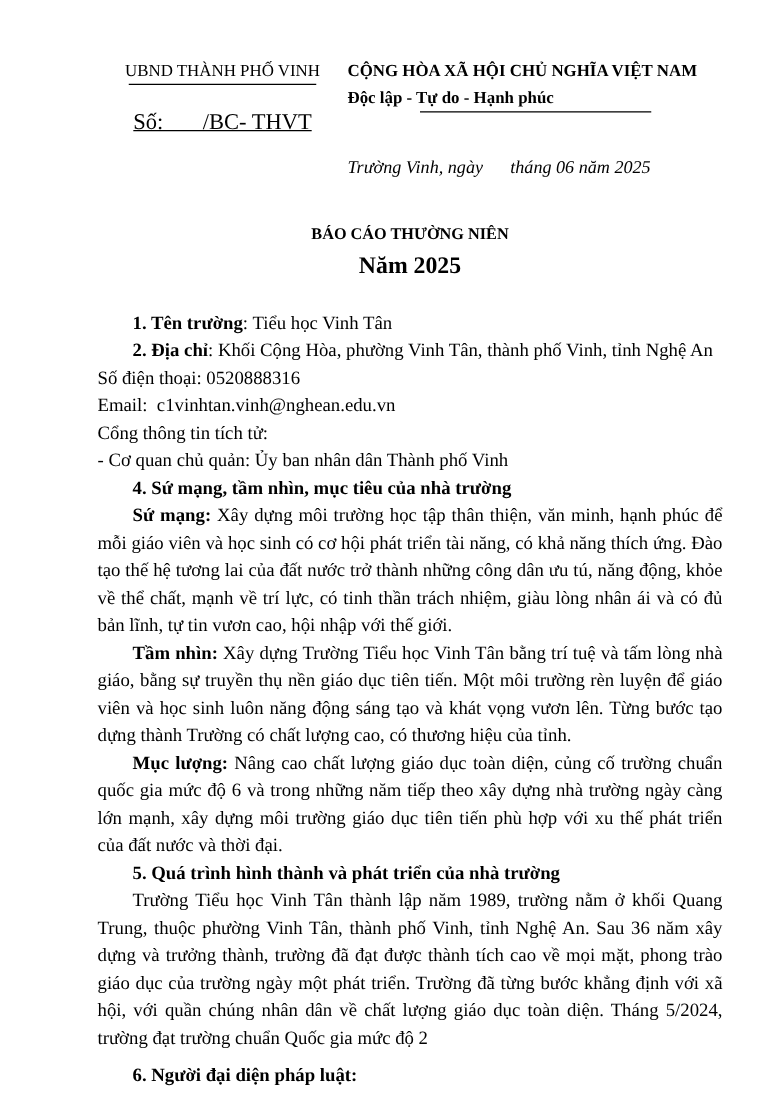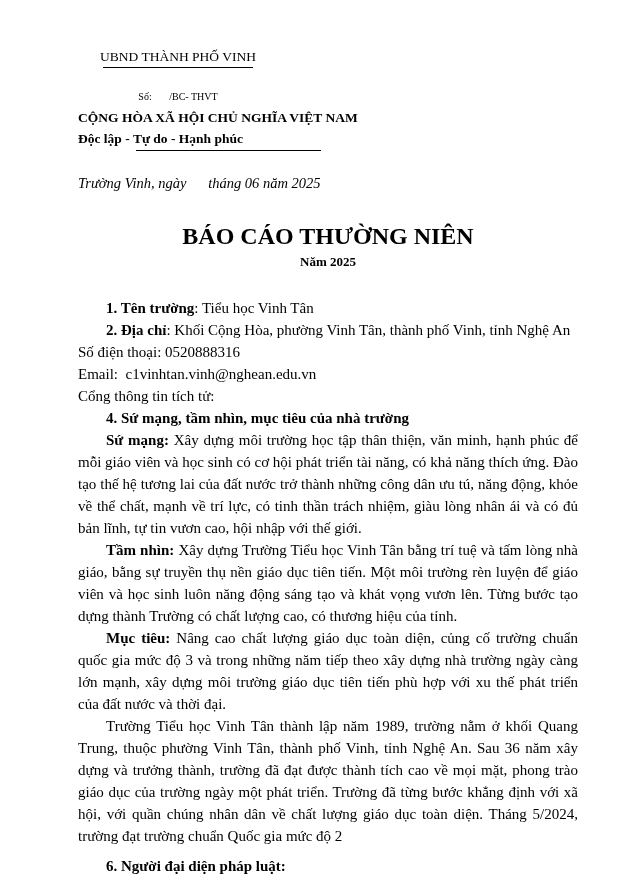--- a/index.html
+++ b/index.html
@@ -8,34 +8,34 @@
     position: relative;
     width: 626px;
     height: 887px;
     background: #ffffff;
     color: #000000;
     font-family: "Liberation Serif", "DejaVu Serif", serif;
     padding: 46px 48px 20px 78px;
     overflow: hidden;
   }
   
-  .hdr { display: flex; width: 100%; flex-direction: column; }
+  .hdr { display: flex; width: 100%; }
   .hdr-left  { width: 40%; text-align: center; }
   .hdr-right { width: 60%; text-align: left; }
   .hdr-line  { font-size: 13.5px; line-height: 21px; white-space: nowrap; }
   .hdr-line.bold { font-weight: bold; }
   .rule { height: 1px; background: #000; margin: 1px auto 0 auto; }
   .rule-left  { width: 150px; margin-top: 0; }
   .rule-right { width: 185px; }
-  .ref-line  { font-size: 10px; line-height: 20px; margin-top: 19px; white-space: nowrap; }
-  .date-line { font-size: 14.5px; line-height: 20px; margin-top: 22px; font-style: italic; white-space: nowrap; }
+  .ref-line  { font-size: 18px; line-height: 20px; margin-top: 19px; white-space: nowrap; text-decoration: underline; }
+  .date-line { font-size: 14.5px; line-height: 20px; margin-top: 34px; font-style: italic; white-space: nowrap; }
   
   .title-block { text-align: center; margin-top: 30px; }
-  .title-main { font-size: 24px; font-weight: bold; line-height: 26px; }
-  .title-sub  { font-size: 13px; font-weight: bold; line-height: 26px; }
+  .title-main { font-size: 13px; font-weight: bold; line-height: 26px; }
+  .title-sub  { font-size: 19px; font-weight: bold; line-height: 26px; }
   
   .body-block { margin-top: 22px; font-size: 15px; line-height: 22px; }
   .body-block p { margin: 0; }
   .p-h  { font-weight: bold; text-indent: 28px; }      
   .p-hi { text-indent: 28px; white-space: nowrap; }    
   .p-pl { text-indent: 0; }                            
   .p-pj { text-indent: 28px; text-align: justify; }    
   .p-hi b, .p-pj b, .p-h b { font-weight: bold; }
   .sp-above { margin-top: 8px !important; }
 </style>
@@ -70,28 +70,30 @@
 
     <p class="p-hi"><b>2. Địa chỉ</b><span>: Khối Cộng Hòa, phường Vinh Tân, thành phố Vinh, tỉnh Nghệ An</span></p>
 
     <p class="p-pl"><span>Số điện thoại: 0520888316</span></p>
 
     <p class="p-pl"><span>Email:&nbsp; c1vinhtan.vinh@nghean.edu.vn</span></p>
 
     <p class="p-pl"><span>Cổng thông tin tích tử:</span></p>
 
 
+    <p class="p-pl"><span>- Cơ quan chủ quản: Ủy ban nhân dân Thành phố Vinh</span></p>
 
     <p class="p-h"><b>4. Sứ mạng, tầm nhìn, mục tiêu của nhà trường</b><span></span></p>
 
     <p class="p-pj"><b>Sứ mạng:</b><span> Xây dựng môi trường học tập thân thiện, văn minh, hạnh phúc để mỗi giáo viên và học sinh có cơ hội phát triển tài năng, có khả năng thích ứng. Đào tạo thế hệ tương lai của đất nước trở thành những công dân ưu tú, năng động, khỏe về thể chất, mạnh về trí lực, có tinh thần trách nhiệm, giàu lòng nhân ái và có đủ bản lĩnh, tự tin vươn cao, hội nhập với thế giới.</span></p>
 
     <p class="p-pj"><b>Tầm nhìn:</b><span> Xây dựng Trường Tiểu học Vinh Tân bằng trí tuệ và tấm lòng nhà giáo, bằng sự truyền thụ nền giáo dục tiên tiến. Một môi trường rèn luyện để giáo viên và học sinh luôn năng động sáng tạo và khát vọng vươn lên. Từng bước tạo dựng thành Trường có chất lượng cao, có thương hiệu của tỉnh.</span></p>
 
-    <p class="p-pj"><b>Mục tiêu:</b><span> Nâng cao chất lượng giáo dục toàn diện, củng cố trường chuẩn quốc gia mức độ 3 và trong những năm tiếp theo xây dựng nhà trường ngày càng lớn mạnh, xây dựng môi trường giáo dục tiên tiến phù hợp với xu thế phát triển của đất nước và thời đại.</span></p>
+    <p class="p-pj"><b>Mục lượng:</b><span> Nâng cao chất lượng giáo dục toàn diện, củng cố trường chuẩn quốc gia mức độ 6 và trong những năm tiếp theo xây dựng nhà trường ngày càng lớn mạnh, xây dựng môi trường giáo dục tiên tiến phù hợp với xu thế phát triển của đất nước và thời đại.</span></p>
 
+    <p class="p-h"><b>5. Quá trình hình thành và phát triển của nhà trường</b><span></span></p>
 
     <p class="p-pj"><b></b><span>Trường Tiểu học Vinh Tân thành lập năm 1989, trường nằm ở khối Quang Trung, thuộc phường Vinh Tân, thành phố Vinh, tỉnh Nghệ An. Sau 36 năm xây dựng và trưởng thành, trường đã đạt được thành tích cao về mọi mặt, phong trào giáo dục của trường ngày một phát triển. Trường đã từng bước khẳng định với xã hội, với quần chúng nhân dân về chất lượng giáo dục toàn diện. Tháng 5/2024, trường đạt trường chuẩn Quốc gia mức độ 2</span></p>
 
     <p class="p-h sp-above"><b>6. Người đại diện pháp luật:</b><span></span></p>
 
   </div>
 </div>
 
 </body></html>

